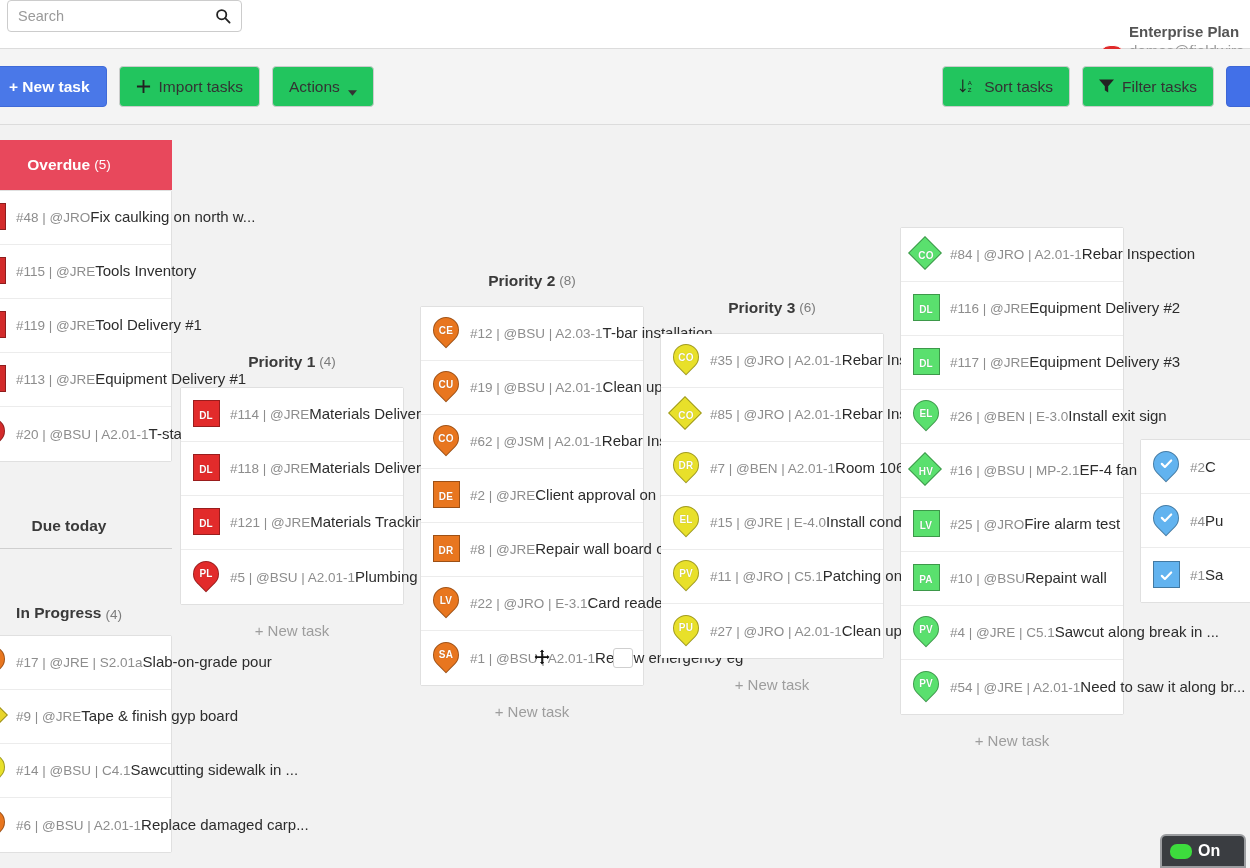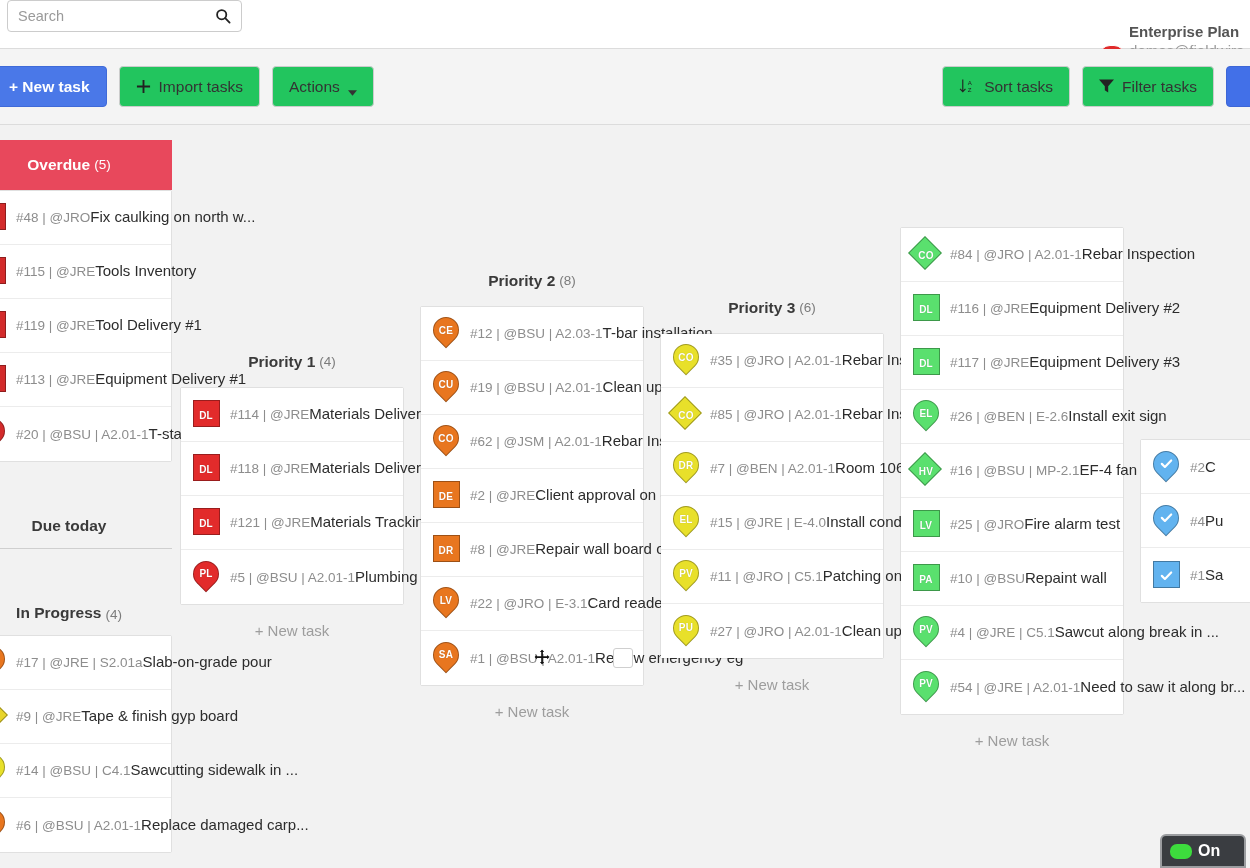--- a/index.html
+++ b/index.html
@@ -486,21 +486,21 @@
             <span class="shape" style="background:#5ae06e"></span>
             <span class="lbl">DL</span>
           </span>
           <span class="card-txt"><span class="card-meta">#117 | @JRE</span><span class="card-title">Equipment Delivery #3</span></span>
         </div>
         <div class="card">
           <span class="mk pin">
             <span class="shape" style="background:#5ae06e"></span>
             <span class="lbl">EL</span>
           </span>
-          <span class="card-txt"><span class="card-meta">#26 | @BEN | E-2.6</span><span class="card-title">Install exit sign</span></span>
+          <span class="card-txt"><span class="card-meta">#26 | @BEN | E-3.0</span><span class="card-title">Install exit sign</span></span>
         </div>
         <div class="card">
           <span class="mk di">
             <span class="shape" style="background:#5ae06e"></span>
             <span class="lbl">HV</span>
           </span>
           <span class="card-txt"><span class="card-meta">#16 | @BSU | MP-2.1</span><span class="card-title">EF-4 fan installation</span></span>
         </div>
         <div class="card">
           <span class="mk sq">

